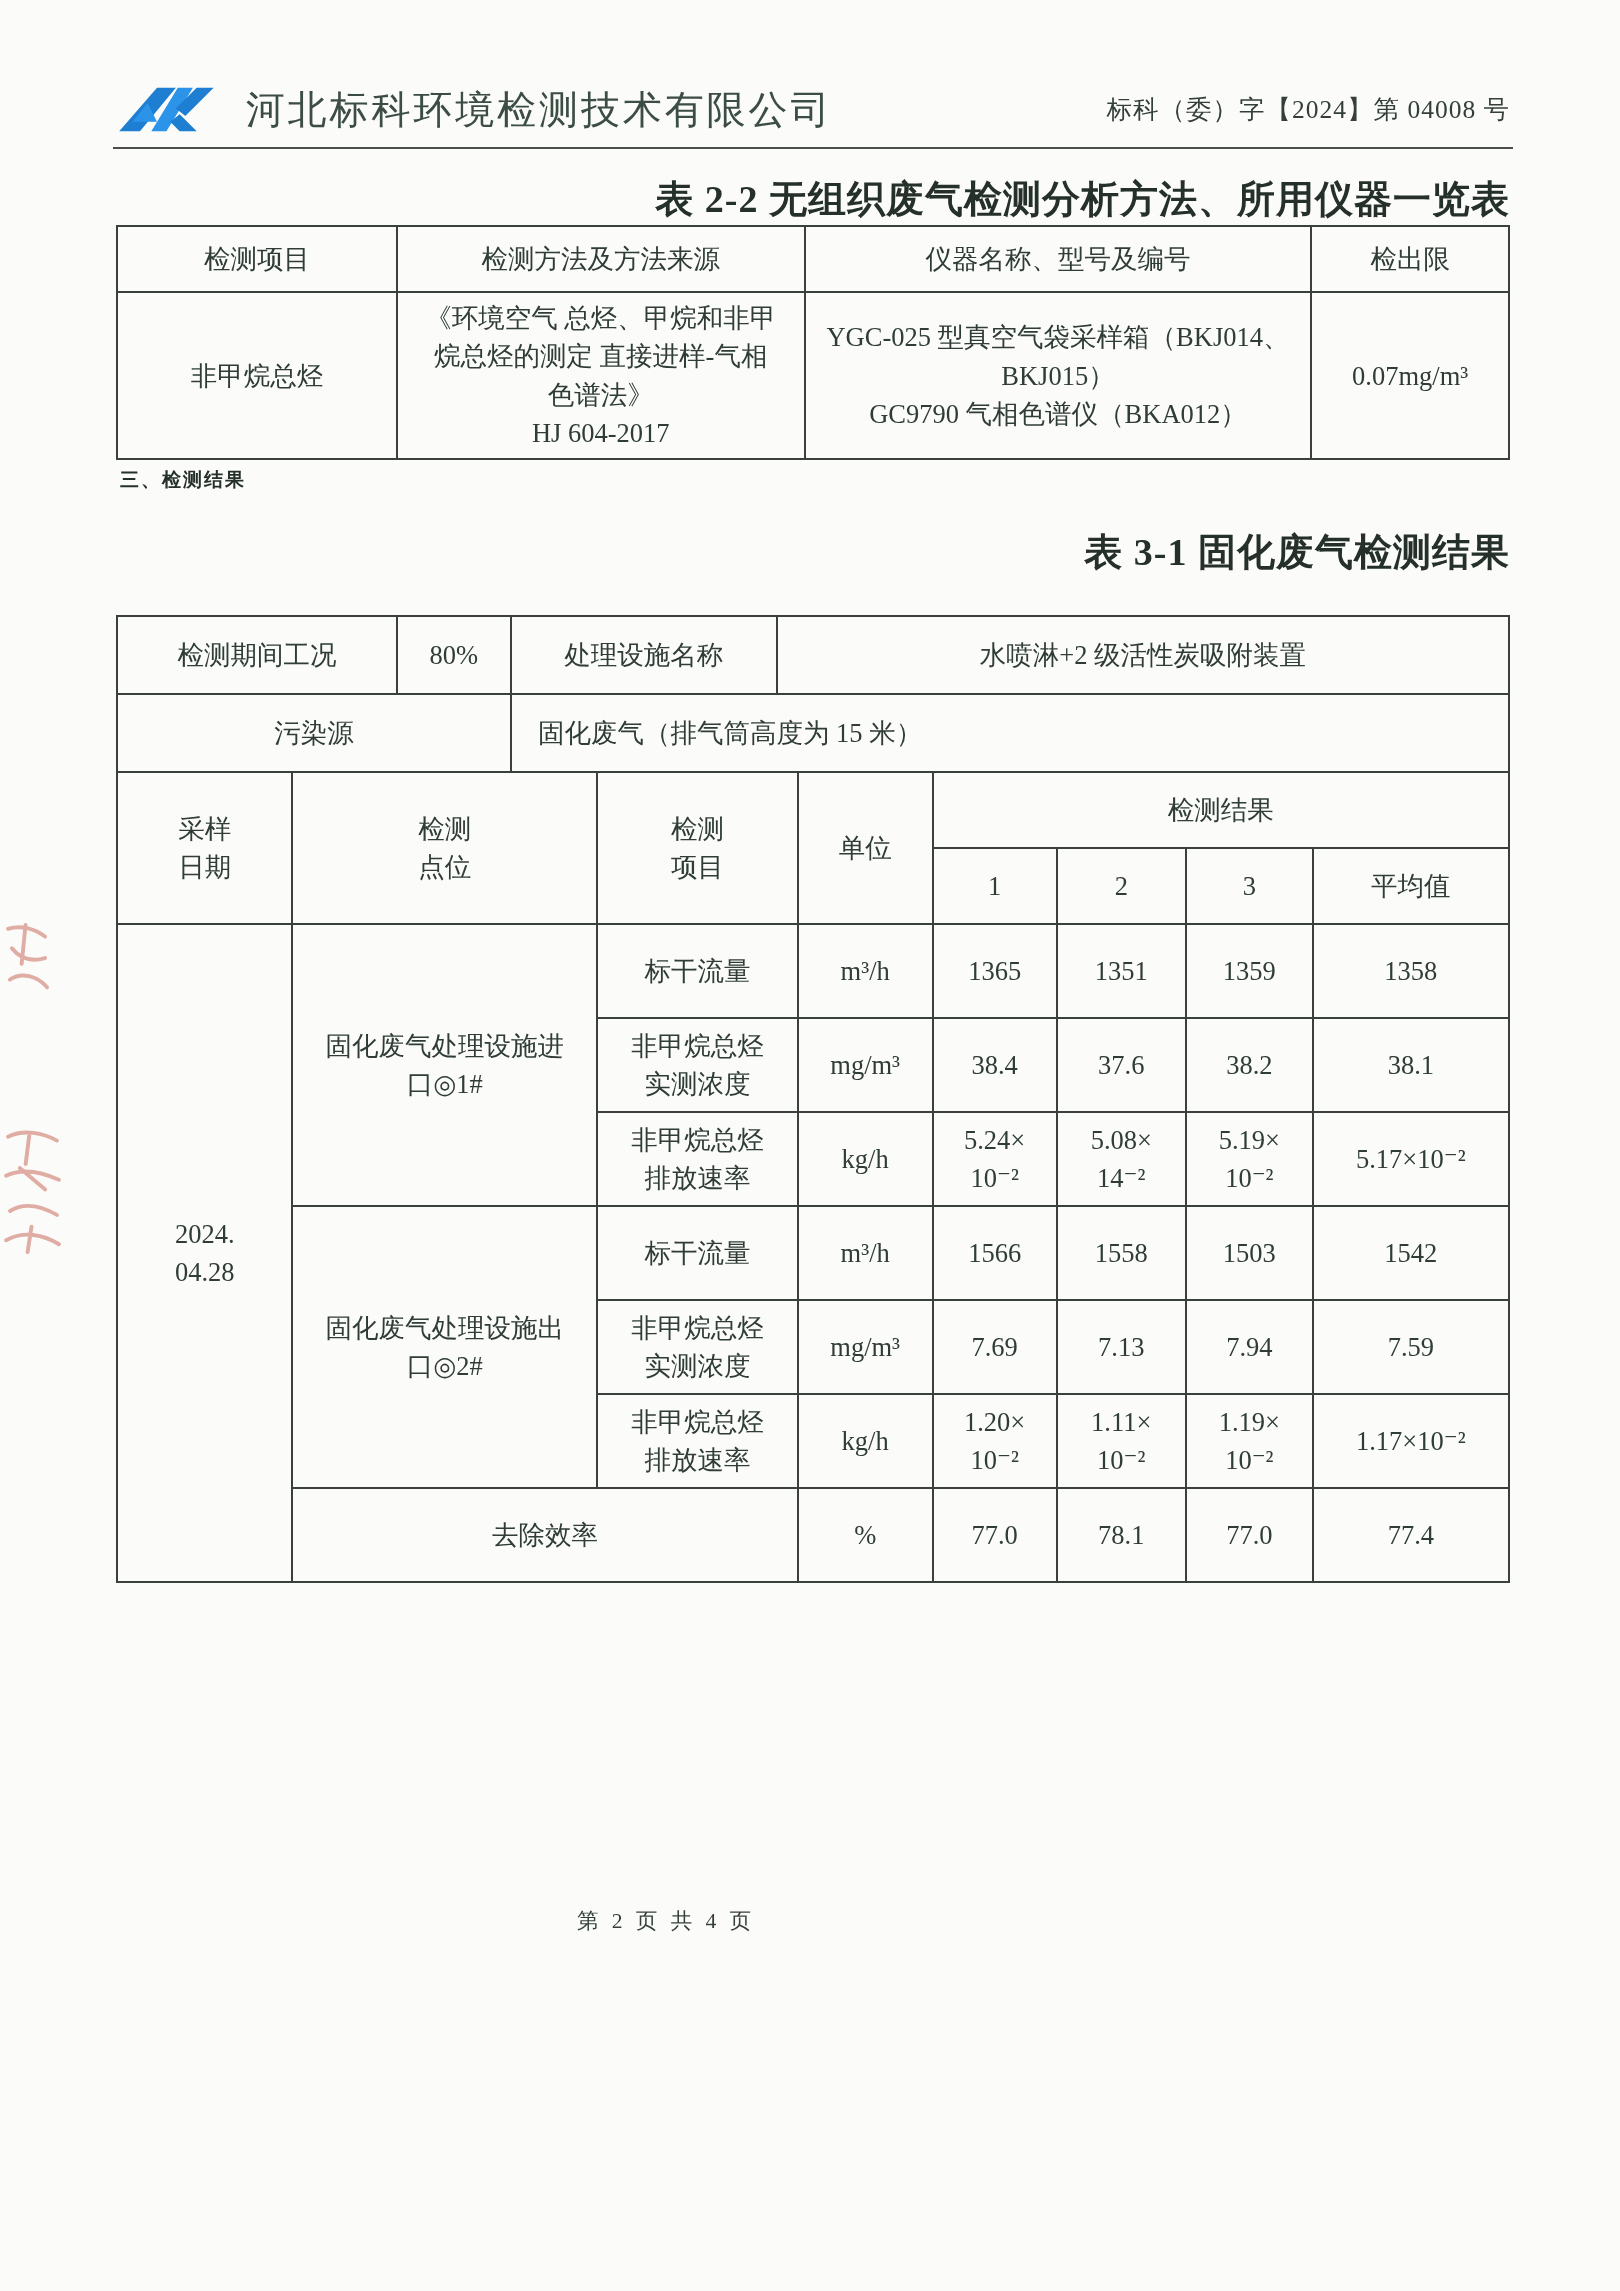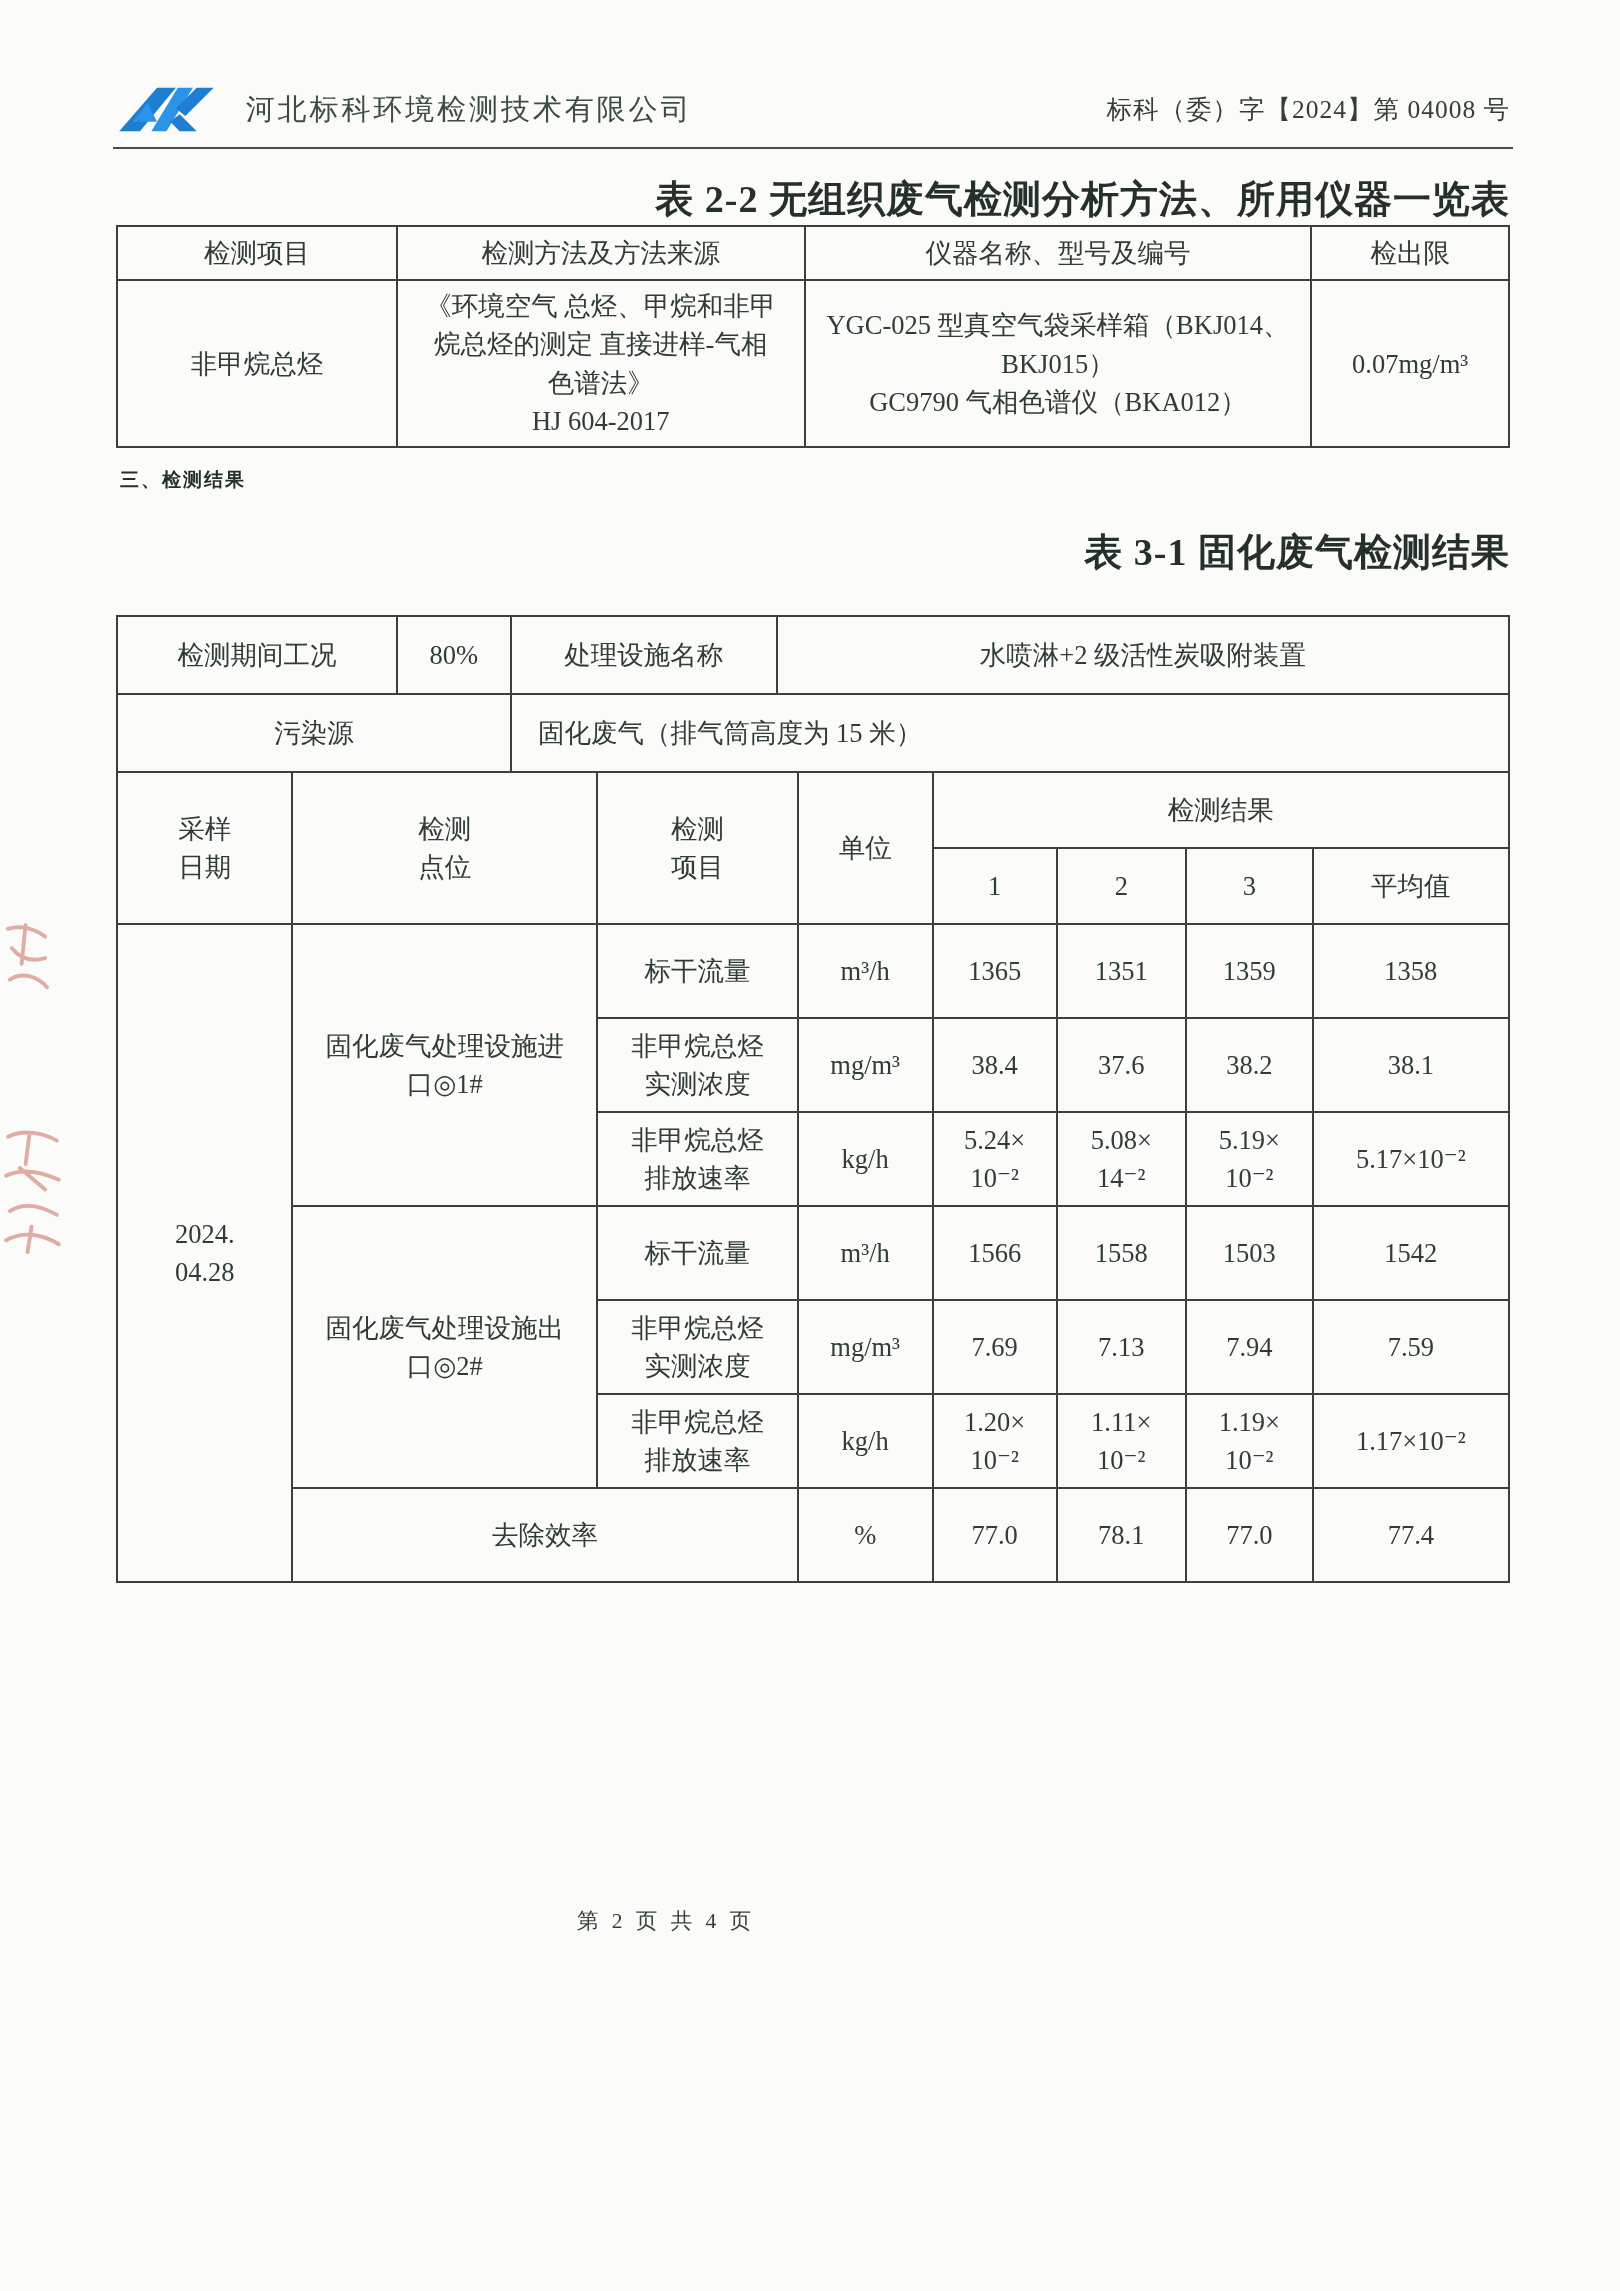--- a/index.html
+++ b/index.html
@@ -6,39 +6,39 @@
   body { background:#888; font-family:"Liberation Serif","DejaVu Serif",serif; }
   .page {
     position:relative; width:1620px; height:2292px;
     background:#fbfbf9; color:#2f3d36; overflow:hidden;
   }
   .header-row {
     position:absolute; left:116px; top:82px; width:1394px; height:55px;
     display:flex; align-items:center;
   }
   .logo { width:116px; height:51px; flex:0 0 auto; }
-  .company { font-size:29px; letter-spacing:2.9px; color:#3c4d44; margin-left:13.7px; }
+  .company { font-size:39px; letter-spacing:2.9px; color:#3c4d44; margin-left:13.7px; }
   .doc-number { margin-left:auto; font-size:25.5px; letter-spacing:1px; color:#333f38; }
   .divider {
     position:absolute; left:113px; top:147px; width:1400px; height:0;
     border-top:2.9px solid #4b4f4c;
   }
   .tbl-title { position:absolute; left:116px; width:1394px; text-align:right;
     font-weight:bold; font-size:38px; color:#25302a; letter-spacing:1px; }
   .t22-title { top:174px; }
   .t31-title { top:527px; }
   .section-heading {
     position:absolute; left:120px; top:467px;
     font-weight:bold; font-size:19px; color:#25302a; letter-spacing:2px;
   }
   table { border-collapse:collapse; table-layout:fixed; width:1394px; }
   td { border:2px solid #3a413c; text-align:center; vertical-align:middle;
        font-size:26.5px; line-height:1.45; padding:5.9px 7.8px; white-space:pre-line; }
   .t22 { position:absolute; left:116px; top:225px; }
-  .t22 .hrow td { height:54px; }
+  .t22 .hrow td { height:66px; }
   .t22 .drow td { height:147px; }
   .t31 { position:absolute; left:116px; top:567px;margin-top:48px; }
   .t31 table + table { margin-top:-2px; }
   .rowA td, .rowB td { height:78px; }
   .hrow1 td { height:76px; }
   .hrow2 td { height:76px; }
   .drow td { height:94px; }
   td.left { text-align:left; padding-left:26px; }
   .footer {
     position:absolute; left:0; top:1906px; width:1332px;

